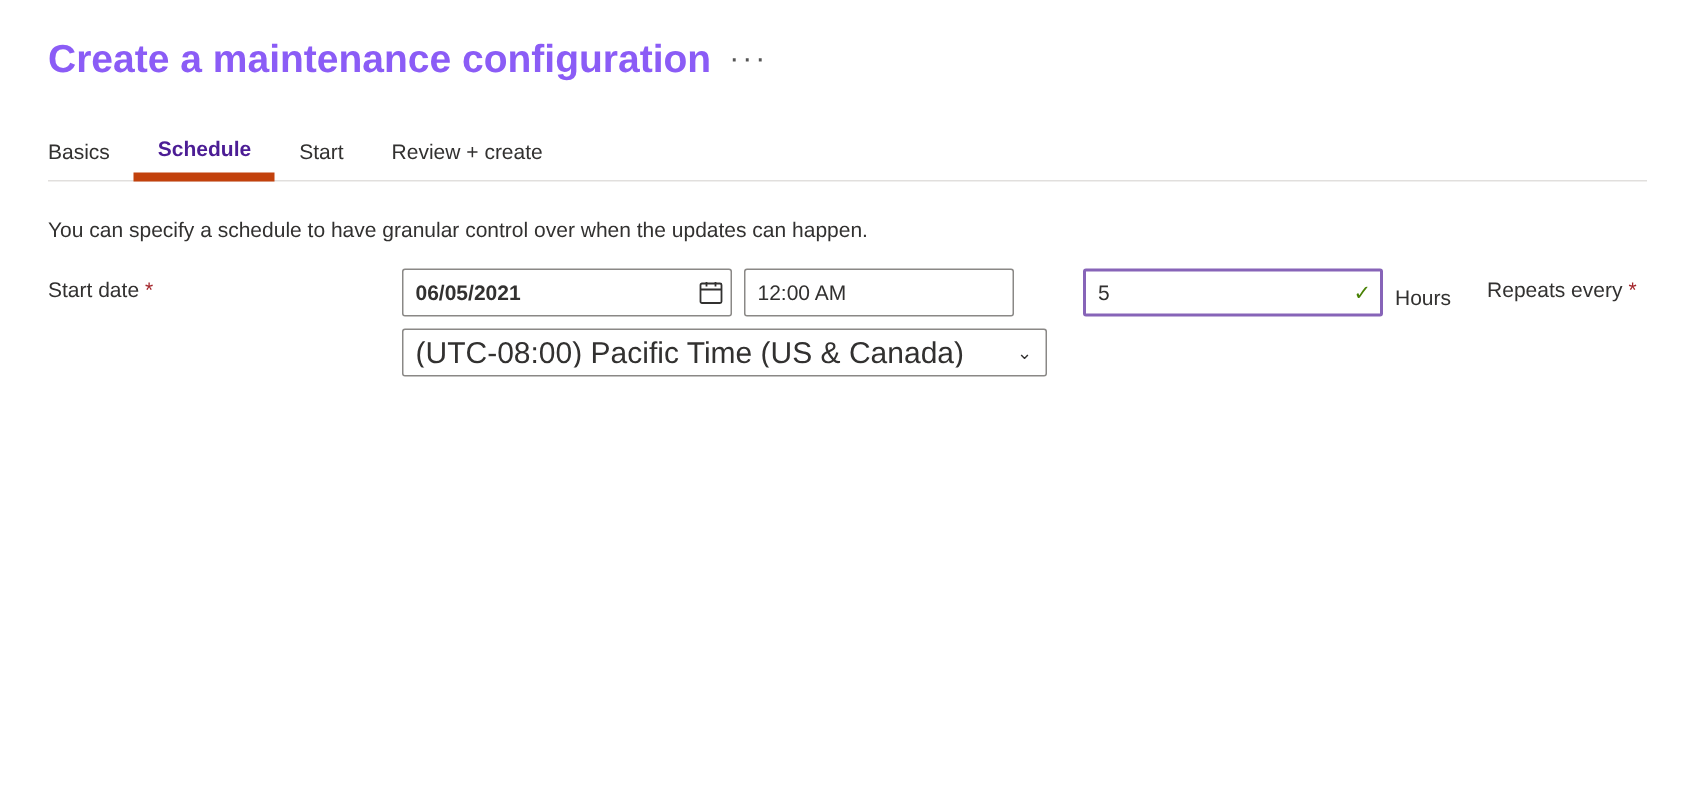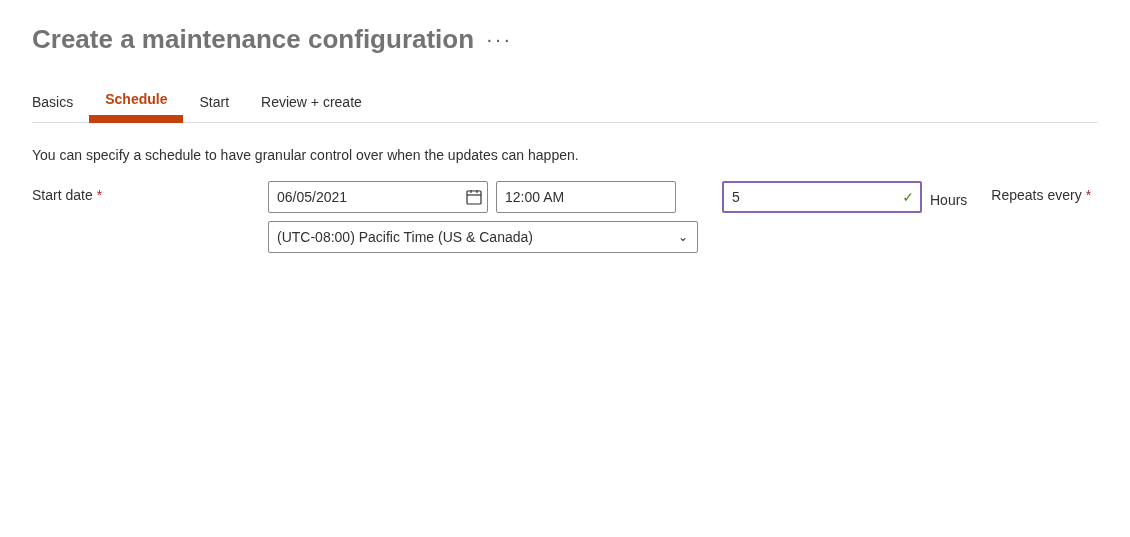--- a/index.html
+++ b/index.html
@@ -15,21 +15,21 @@
     }
     .page-title-row {
       display: flex;
       align-items: center;
       gap: 12px;
       margin-bottom: 28px;
     }
     .page-title {
       font-size: 26px;
       font-weight: 600;
-      color: #737373;
+      color: #8b5cf6;
     }
     .more-icon {
       font-size: 20px;
       color: #555;
       cursor: pointer;
       letter-spacing: 2px;
     }
     
     .tabs {
       display: flex;
@@ -42,22 +42,22 @@
       padding: 8px 16px;
       font-size: 14px;
       cursor: pointer;
       color: #323130;
       border-bottom: 2px solid transparent;
       margin-bottom: -1px;
       white-space: nowrap;
     }
     .tab.active {
       font-weight: 600;
-      color: #c2410c;
-      border-bottom: 8px solid #c2410c;
+      color: #4c1d95;
+      border-bottom: 6px solid #c2410c;
     }
     .tab:first-child {
       padding-left: 0;
     }
     
     .description {
       font-size: 14px;
       color: #323130;
       margin-bottom: 18px;
     }
@@ -113,20 +113,21 @@
       cursor: not-allowed;
     }
     .date-input-wrapper {
       position: relative;
       display: flex;
       align-items: center;
     }
     .date-input-wrapper .text-input {
       width: 220px;
       padding-right: 32px;
+      font-weight: bold;
     }
     .calendar-icon-btn {
       position: absolute;
       right: 6px;
       background: none;
       border: none;
       cursor: pointer;
       color: #323130;
       padding: 0;
       display: flex;
@@ -140,21 +141,21 @@
       position: relative;
       display: flex;
       align-items: center;
     }
     .timezone-select {
       width: 430px;
       height: 32px;
       border: 1px solid #8a8886;
       border-radius: 2px;
       padding: 5px 32px 5px 8px;
-      font-size: 14px;
+      font-size: 20px;
       color: #323130;
       appearance: none;
       background: #fff;
       cursor: pointer;
       outline: none;
     }
     .timezone-chevron {
       position: absolute;
       right: 10px;
       pointer-events: none;

